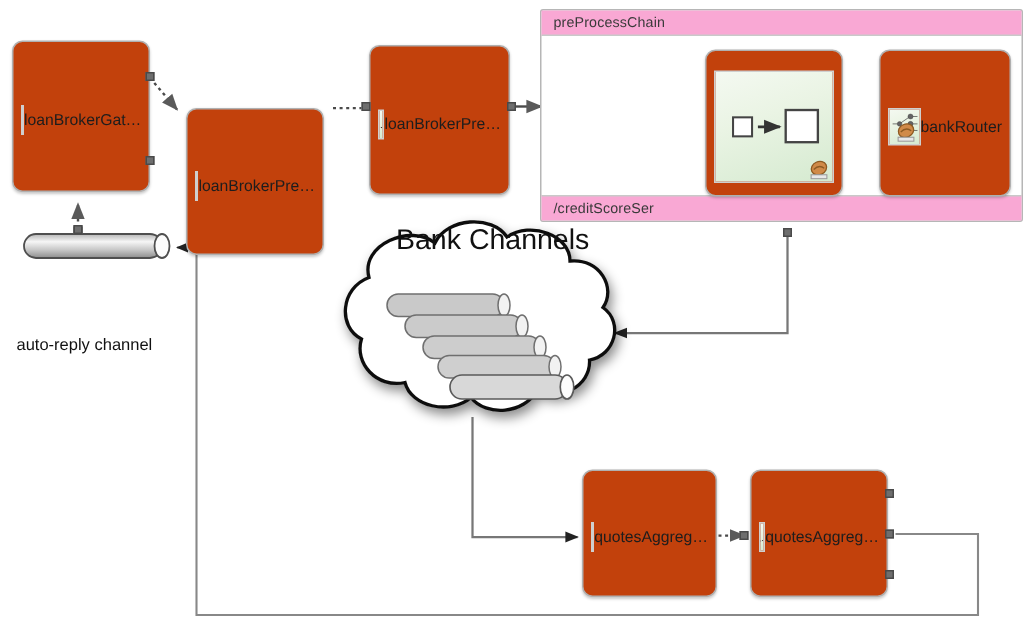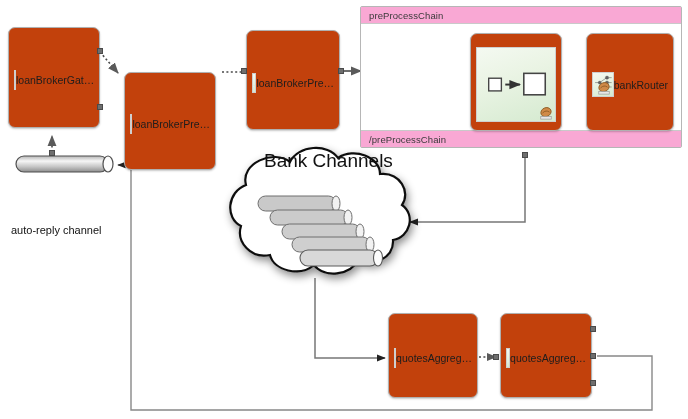--- a/index.html
+++ b/index.html
@@ -155,21 +155,21 @@
 
       <g>
         <rect x="300" y="250" width="78" height="16" rx="8" fill="#d8d8d8" stroke="#5a5a5a" stroke-width="1.1"></rect>
         <ellipse cx="378" cy="258" rx="4.5" ry="8" fill="#fcfcfc" stroke="#5a5a5a" stroke-width="1.1"></ellipse>
       </g>
     </g>
   </svg>
 
   <div class="group" style="left:360px;top:6px;width:322px;height:142px;">
     <div class="group-header">preProcessChain</div>
-    <div class="group-footer">/preProcessChain</div>
+    <div class="group-footer">/creditScoreSer</div>
   </div>
 
   <div class="node" style="left:8px;top:27px;width:92px;height:101px;">
     <div class="figure fig-green">
       <svg viewBox="0 0 80 72" width="100%" height="100%">
         <path d="M6,36 L30,36" stroke="#333" stroke-width="2.4" fill="none" marker-end="url(#gwA)"></path>
         <defs>
             <marker id="gwA" viewBox="0 0 10 10" refX="9" refY="5" markerWidth="6" markerHeight="6" orient="auto-start-reverse">
               <path d="M0,1 L10,5 L0,9 z" fill="#333"></path>
             </marker>

